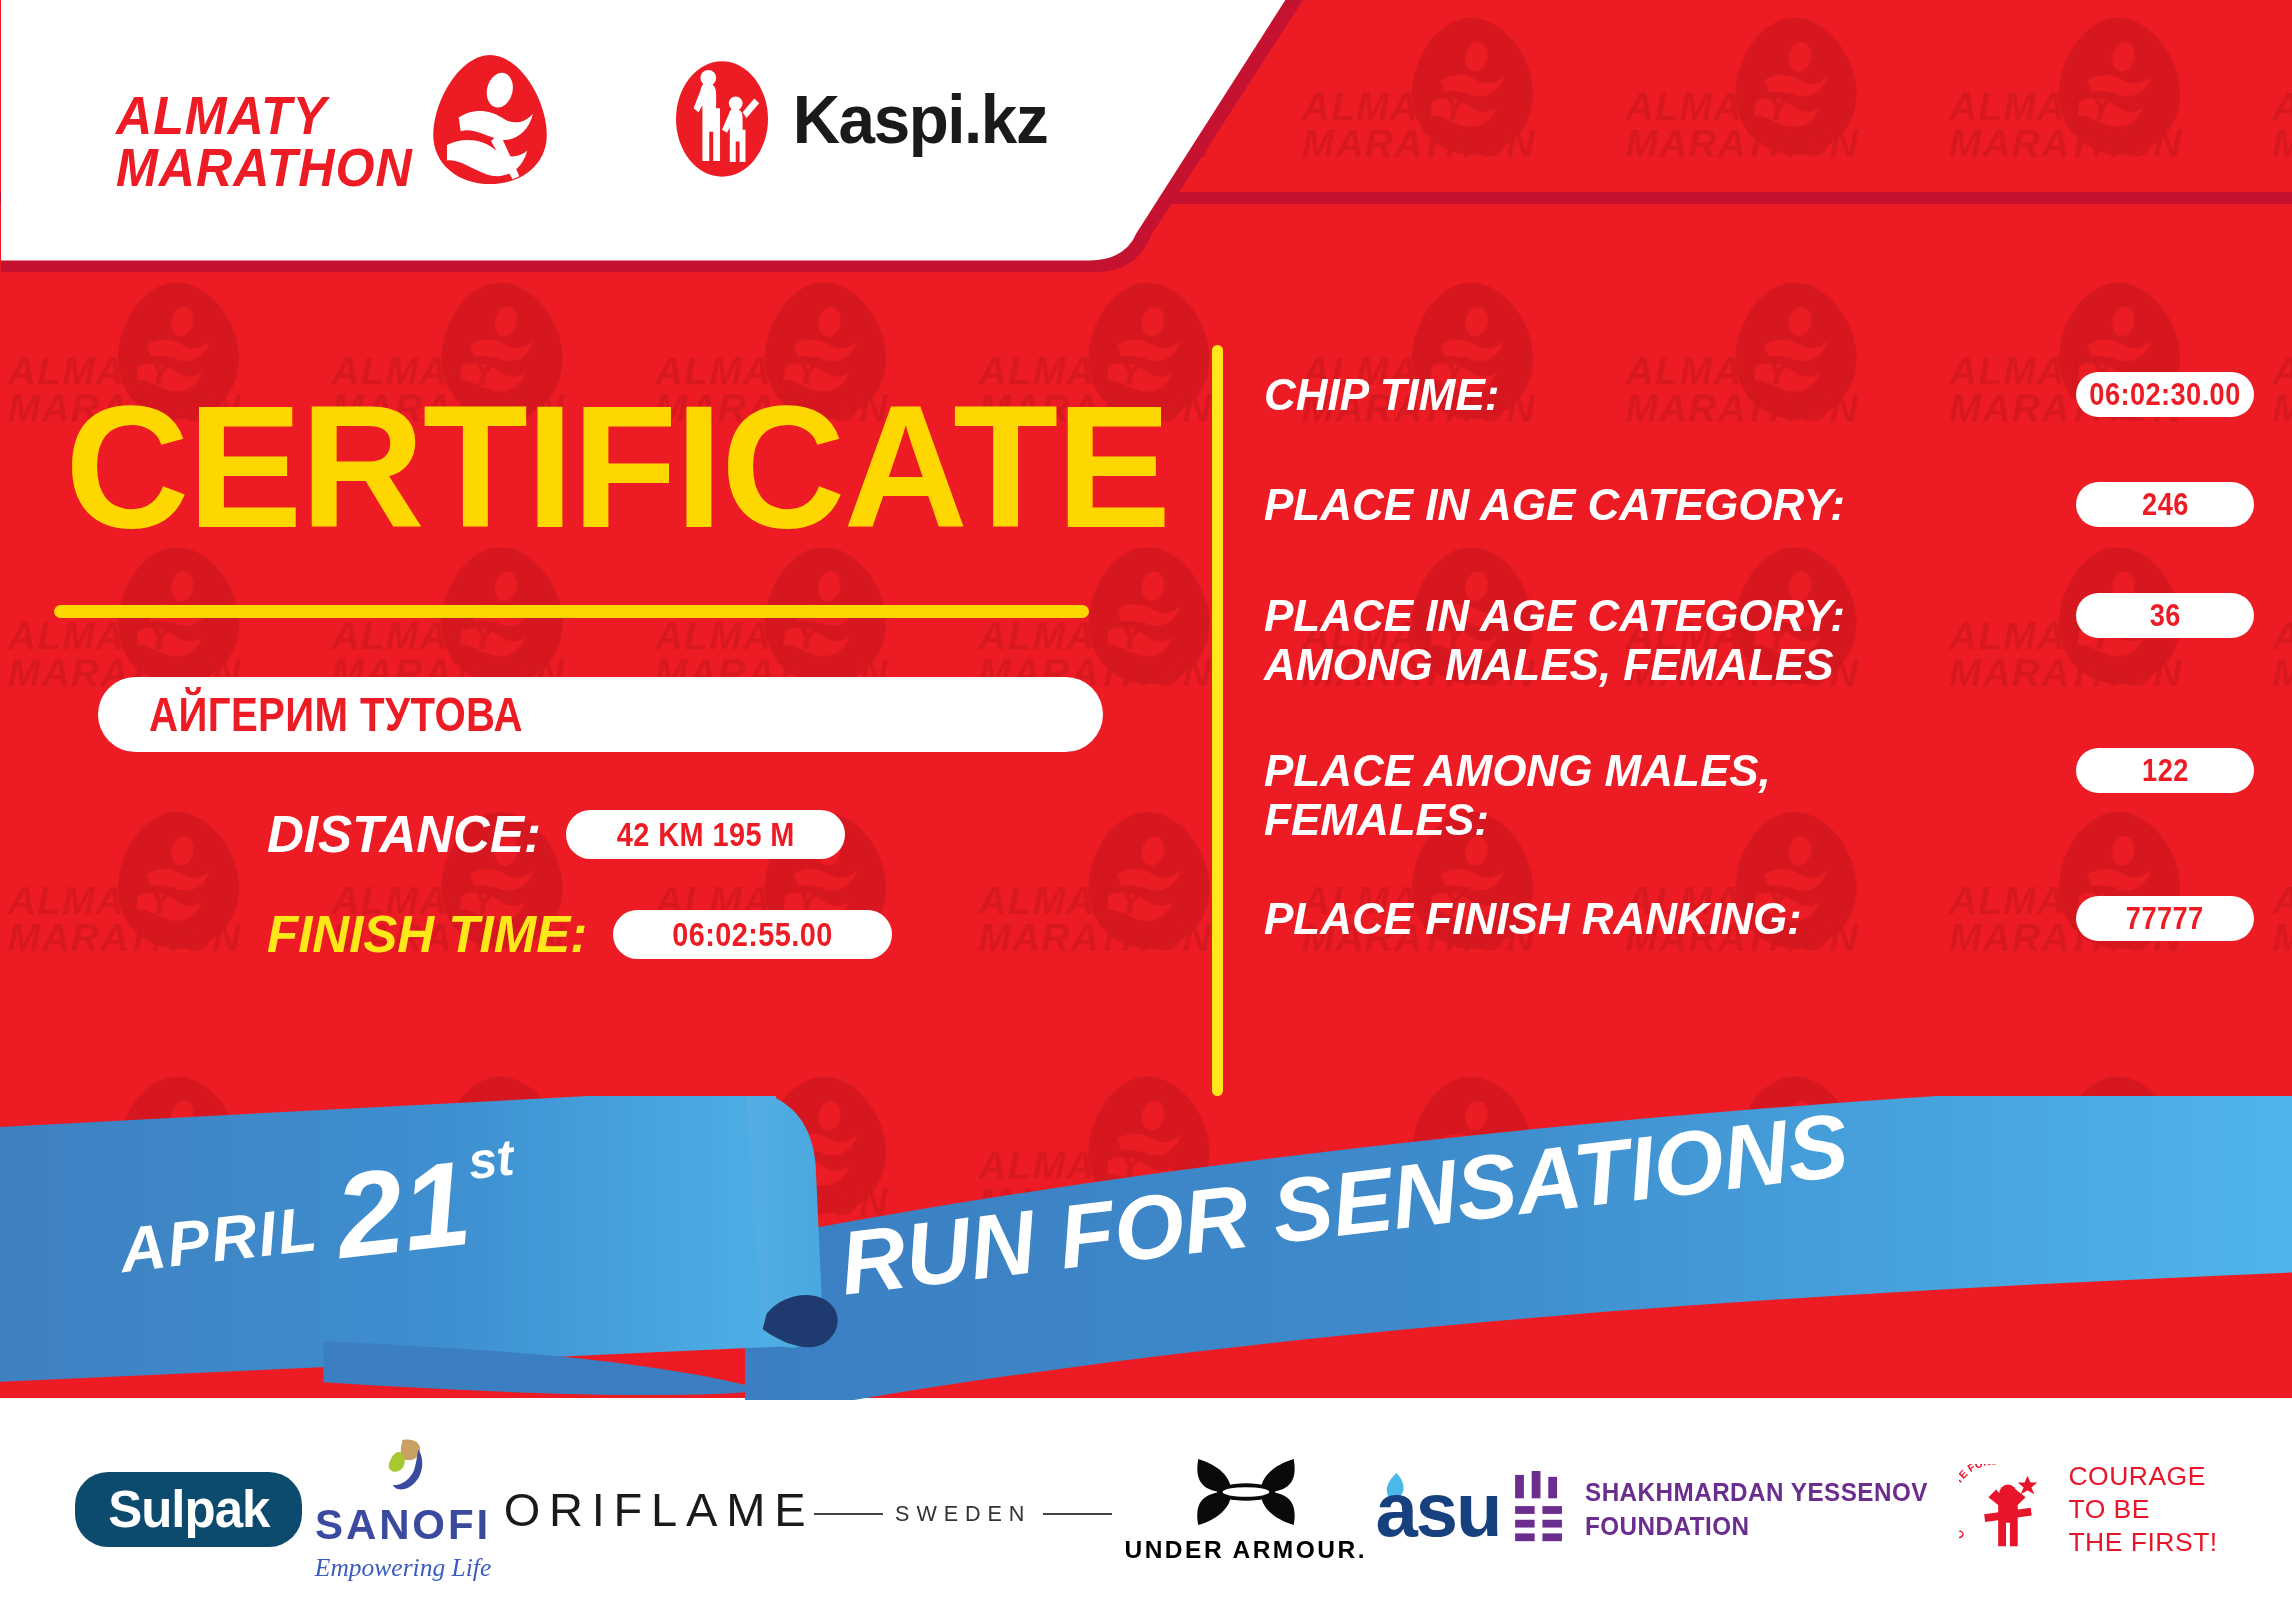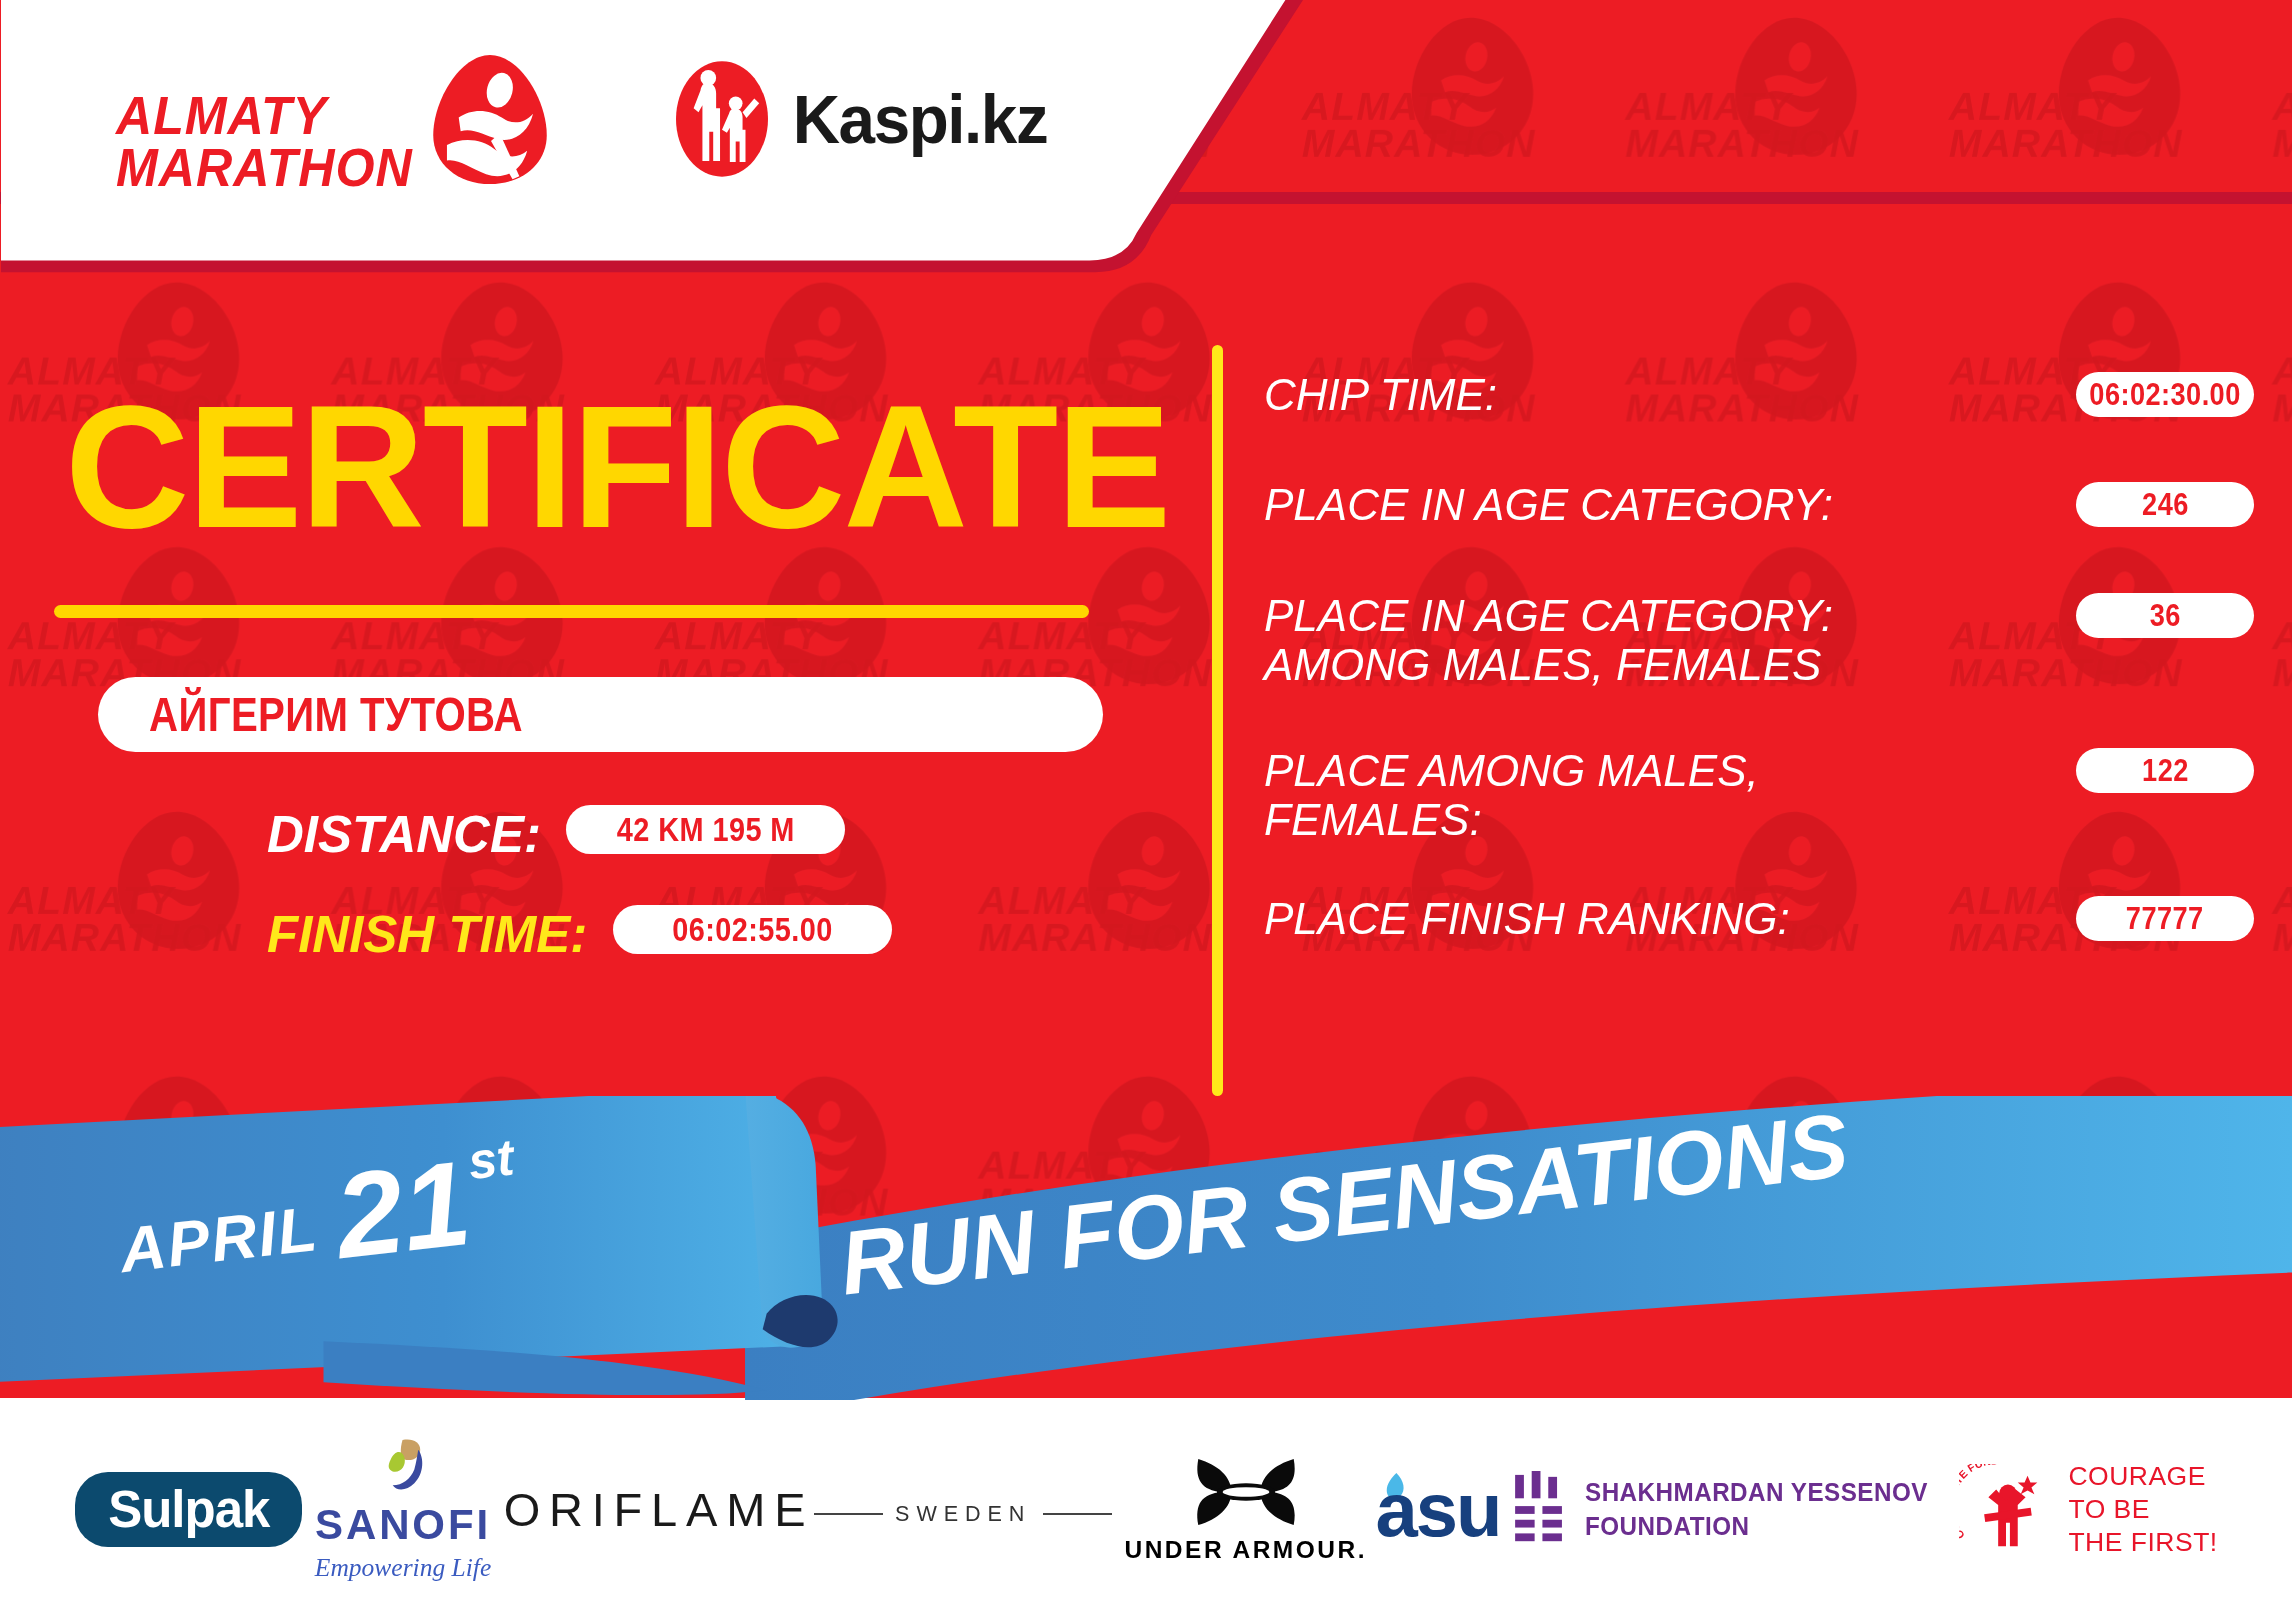--- a/index.html
+++ b/index.html
@@ -107,21 +107,21 @@
     font-weight:bold;
     font-size:49px;
     letter-spacing:0.5px;
     margin-left:51px;
     transform:scaleX(0.82);
     transform-origin:left center;
     white-space:nowrap;
   }
 
   .lrow{
-    display:flex;
+    display:flex;align-items:center;
     margin-left:267px;
     margin-top:53px;
   }
   .lrow .llabel{
     font-weight:bold;font-style:italic;
     font-size:51px;
     letter-spacing:0px;
     white-space:nowrap;
   }
   .lrow.distance .llabel{color:#fff;}
@@ -154,21 +154,21 @@
     position:absolute;left:1264px;top:370px;
     width:990px;
     z-index:5;
   }
   .rrow{
     display:flex;align-items:flex-start;justify-content:space-between;
     margin-bottom:39px;
   }
   .rlabel{
     color:#fff;
-    font-weight:normal;font-style:italic;
+    font-weight:bold;font-style:italic;
     font-size:44px;
     line-height:1.12;
     letter-spacing:0px;
     flex:1 1 auto;
     padding-right:17.6px;
   }
   .rpill{
     flex:0 0 auto;
     margin-top:2px;
     height:45px;min-width:178px;

